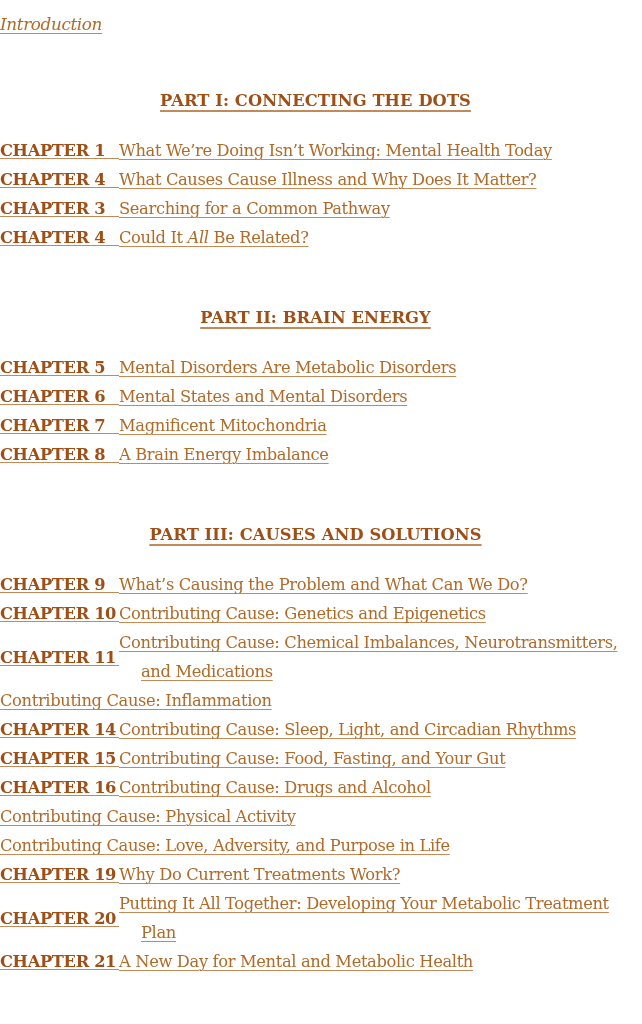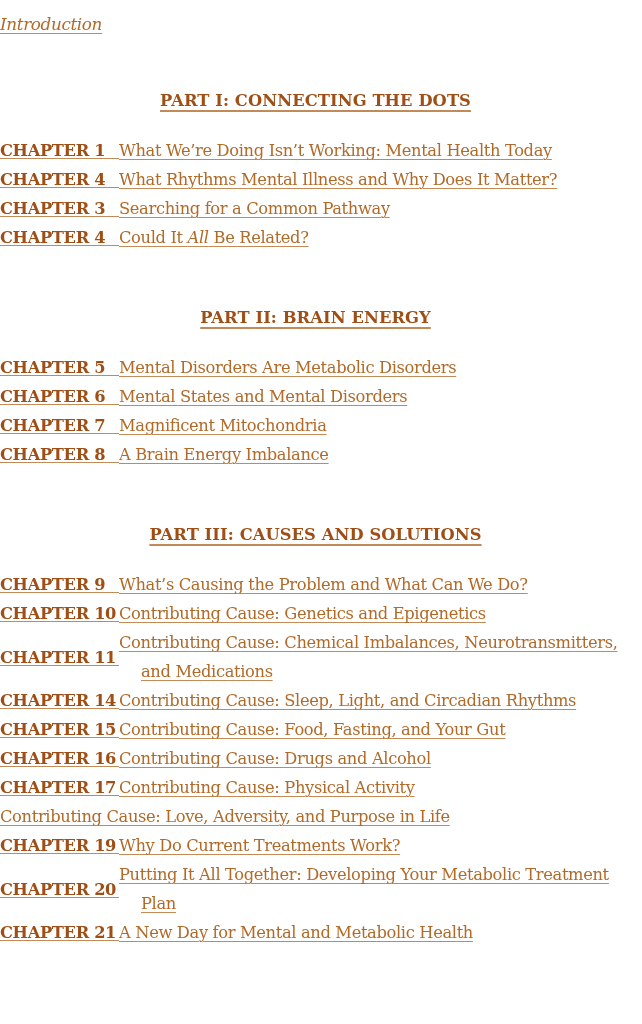--- a/index.html
+++ b/index.html
@@ -95,21 +95,21 @@
   <section class="part">
     <h2 class="part-title">PART I: CONNECTING THE DOTS</h2>
     <div class="rows">
   <div class="toc-row">
     <a class="ch-label">CHAPTER 1</a>
     <a class="ch-title">What We’re Doing Isn’t Working: Mental Health Today</a>
   </div>
 
   <div class="toc-row">
     <a class="ch-label">CHAPTER 4</a>
-    <a class="ch-title">What Rhythms Mental Illness and Why Does It Matter?</a>
+    <a class="ch-title">What Causes Cause Illness and Why Does It Matter?</a>
   </div>
 
   <div class="toc-row">
     <a class="ch-label">CHAPTER 3</a>
     <a class="ch-title">Searching for a Common Pathway</a>
   </div>
 
   <div class="toc-row">
     <a class="ch-label">CHAPTER 4</a>
     <a class="ch-title">Could It <i>All</i> Be Related?</a>
@@ -155,39 +155,39 @@
     <a class="ch-title">Contributing Cause: Genetics and Epigenetics</a>
   </div>
 
   <div class="toc-row">
     <a class="ch-label">CHAPTER 11</a>
     <a class="ch-title">Contributing Cause: Chemical Imbalances, Neurotransmitters,<br>and Medications</a>
   </div>
 
 
   <div class="toc-row">
+    <a class="ch-title">Contributing Cause: Inflammation</a>
   </div>
 
   <div class="toc-row">
     <a class="ch-label">CHAPTER 14</a>
     <a class="ch-title">Contributing Cause: Sleep, Light, and Circadian Rhythms</a>
   </div>
 
   <div class="toc-row">
     <a class="ch-label">CHAPTER 15</a>
     <a class="ch-title">Contributing Cause: Food, Fasting, and Your Gut</a>
   </div>
 
   <div class="toc-row">
     <a class="ch-label">CHAPTER 16</a>
     <a class="ch-title">Contributing Cause: Drugs and Alcohol</a>
   </div>
 
   <div class="toc-row">
-    <a class="ch-label">CHAPTER 17</a>
     <a class="ch-title">Contributing Cause: Physical Activity</a>
   </div>
 
   <div class="toc-row">
     <a class="ch-title">Contributing Cause: Love, Adversity, and Purpose in Life</a>
   </div>
 
   <div class="toc-row">
     <a class="ch-label">CHAPTER 19</a>
     <a class="ch-title">Why Do Current Treatments Work?</a>

